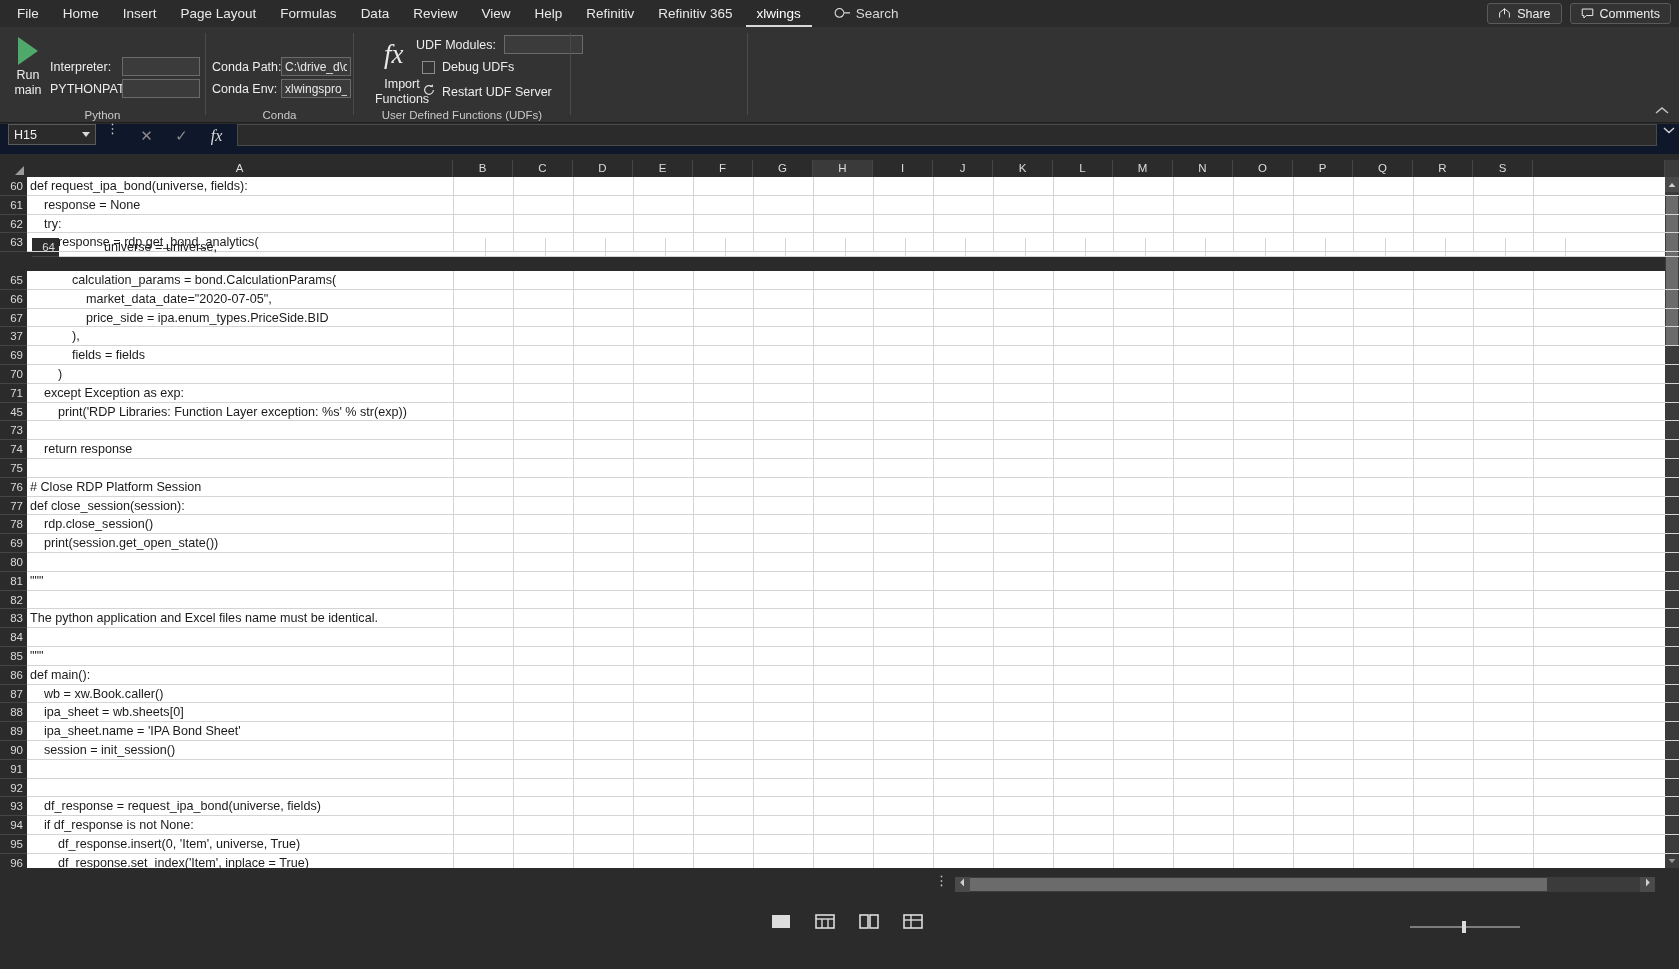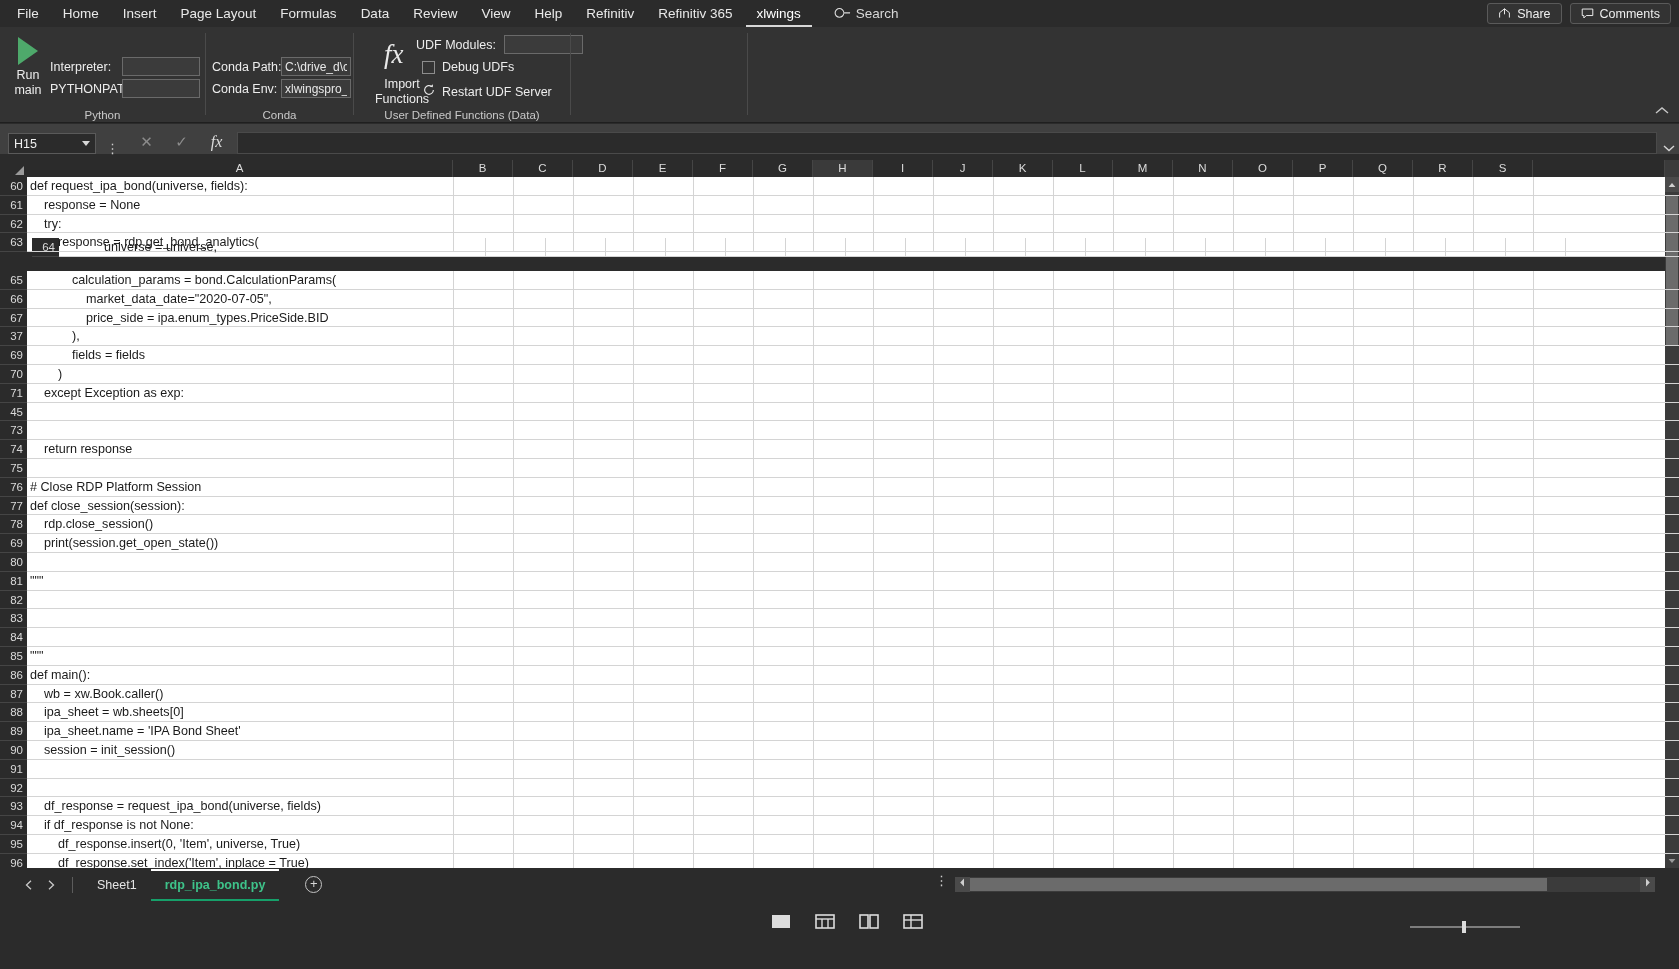--- a/index.html
+++ b/index.html
@@ -88,21 +88,21 @@
   .restart-row { position: absolute; display: flex; align-items: center; gap: 6px; }
   .ver-lbl { position: absolute; font-size: 12.5px; color: #ededed; }
 
   .ribbon-collapse {
     position: absolute; right: 10px; bottom: 4px; font-size: 12px; color: #c0c0c0; cursor: default;
   }
 
   
   .fbar {
     position: absolute; top: 124px; left: 0; width: 1679px; height: 30px;
-    background: #404040; display: flex; align-items: flex-end;
+    background: #0f172a; display: flex; align-items: flex-start;
   }
   .namebox {
     margin-left: 8px; width: 88px; height: 21px;
     border: 1px solid #5a5a5a; background: #2b2b2b; color: #f0f0f0;
     font-size: 12.5px; display: flex; align-items: center; padding: 0 5px;
     justify-content: space-between;
   }
   .caret-dn {
     width: 0; height: 0; border-left: 4px solid transparent; border-right: 4px solid transparent;
     border-top: 5px solid #d8d8d8;
@@ -318,21 +318,21 @@
       </div>
       <div class="restart-row" style="left:68px; top:56px;">
         <span>
           <svg width="14" height="14" viewBox="0 0 16 16">
               <path d="M13 8 A5 5 0 1 1 11.2 4.1" fill="none" stroke="#e5e5e5" stroke-width="1.3"></path>
               <path d="M12.6 1.3 L12.3 4.8 L8.9 4.3 Z" fill="#e5e5e5"></path>
             </svg>
         </span>
         <span class="chk-lbl">Restart UDF Server</span>
       </div>
-      <div class="grp-label">User Defined Functions (Data)</div>
+      <div class="grp-label">User Defined Functions (UDFs)</div>
     </div>
     <div class="rib-sep" style="left:570px;"></div>
 
     <div class="rib-sep" style="left:747px;"></div>
 
     <div class="ribbon-collapse">
       <svg width="14" height="9" viewBox="0 0 14 9">
           <path d="M1 7 L7 2 L13 7" fill="none" stroke="#c6c6c6" stroke-width="1.4"></path>
         </svg>
     </div>
@@ -736,20 +736,21 @@
               <div class="vline" style="left: 1086px;"></div>
               <div class="vline" style="left: 1146px;"></div>
               <div class="vline" style="left: 1206px;"></div>
               <div class="vline" style="left: 1266px;"></div>
               <div class="vline" style="left: 1326px;"></div>
               <div class="vline" style="left: 1386px;"></div>
               <div class="vline" style="left: 1446px;"></div>
               <div class="vline" style="left: 1506px;"></div>
               <div class="hline"></div>
             </div>
+            <div class="celltext">        print('RDP Libraries: Function Layer exception: %s' % str(exp))</div>
           </div>
         </div>
         <div class="rowline" style="top: 244.4px;">
           <div class="rh">73</div>
           <div class="cellsrow">
             <div class="gridlines">
               <div class="vline" style="left: 426px;"></div>
               <div class="vline" style="left: 486px;"></div>
               <div class="vline" style="left: 546px;"></div>
               <div class="vline" style="left: 606px;"></div>
@@ -1039,20 +1040,21 @@
               <div class="vline" style="left: 1086px;"></div>
               <div class="vline" style="left: 1146px;"></div>
               <div class="vline" style="left: 1206px;"></div>
               <div class="vline" style="left: 1266px;"></div>
               <div class="vline" style="left: 1326px;"></div>
               <div class="vline" style="left: 1386px;"></div>
               <div class="vline" style="left: 1446px;"></div>
               <div class="vline" style="left: 1506px;"></div>
               <div class="hline"></div>
             </div>
+            <div class="celltext">The python application and Excel files name must be identical.</div>
           </div>
         </div>
         <div class="rowline" style="top: 451.2px;">
           <div class="rh">84</div>
           <div class="cellsrow">
             <div class="gridlines">
               <div class="vline" style="left: 426px;"></div>
               <div class="vline" style="left: 486px;"></div>
               <div class="vline" style="left: 546px;"></div>
               <div class="vline" style="left: 606px;"></div>
@@ -1418,36 +1420,20 @@
         </svg>
     </div>
     <div class="vs-thumb"></div>
     <div class="vs-dn">
       <svg width="8" height="6" viewBox="0 0 8 6">
           <path d="M0.6 1 L4 5 L7.4 1" fill="#9a9a9a"></path>
         </svg>
     </div>
   </div>
 
-  <div class="tabbar">
-    <div class="navarr first">
-      <svg width="8" height="10" viewBox="0 0 8 10">
-          <path d="M6 0.8 L1.5 5 L6 9.2" fill="none" stroke="#c9c9c9" stroke-width="1.3"></path>
-        </svg>
-    </div>
-    <div class="navarr">
-      <svg width="8" height="10" viewBox="0 0 8 10">
-          <path d="M2 0.8 L6.5 5 L2 9.2" fill="none" stroke="#c9c9c9" stroke-width="1.3"></path>
-        </svg>
-    </div>
-    <div class="tab-div"></div>
-    <div class="stab">Sheet1</div>
-    <div class="stab active">rdp_ipa_bond.py</div>
-    <div class="addsheet">+</div>
-  </div>
 
   <div style="position:absolute; left:935px; top:877px; color:#cfcfcf; font-size:13px; line-height:8px;">⋮</div>
 
   <div class="hscroll">
     <div class="hs-l">
       <svg width="7" height="9" viewBox="0 0 7 9">
           <path d="M5 0.6 L1.2 4.5 L5 8.4" fill="#cfcfcf"></path>
         </svg>
     </div>
     <div class="hs-thumb" style="width:577px;"></div>

